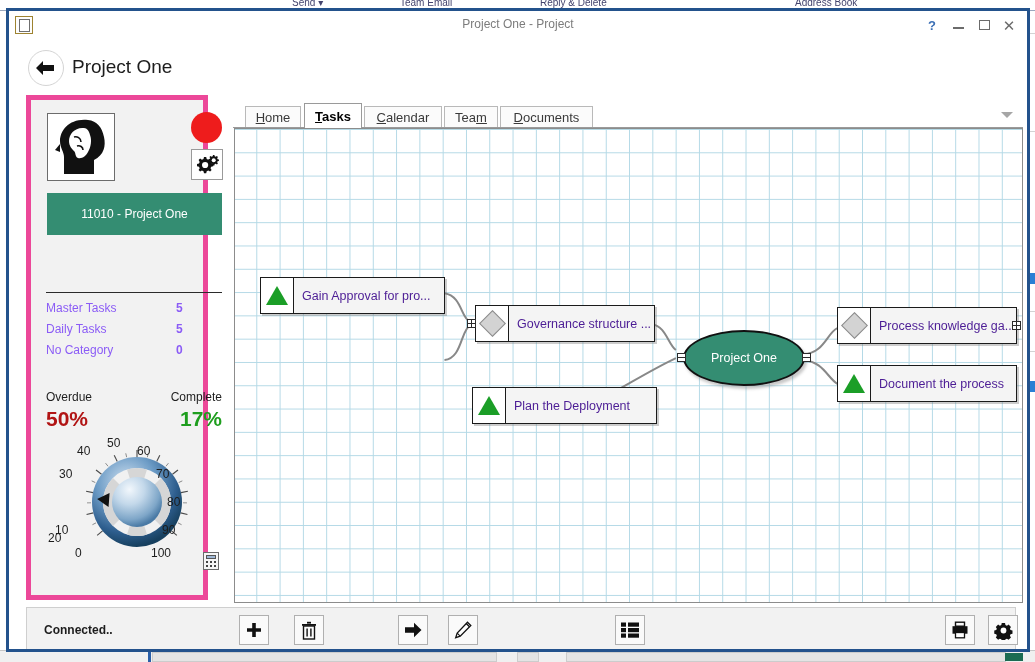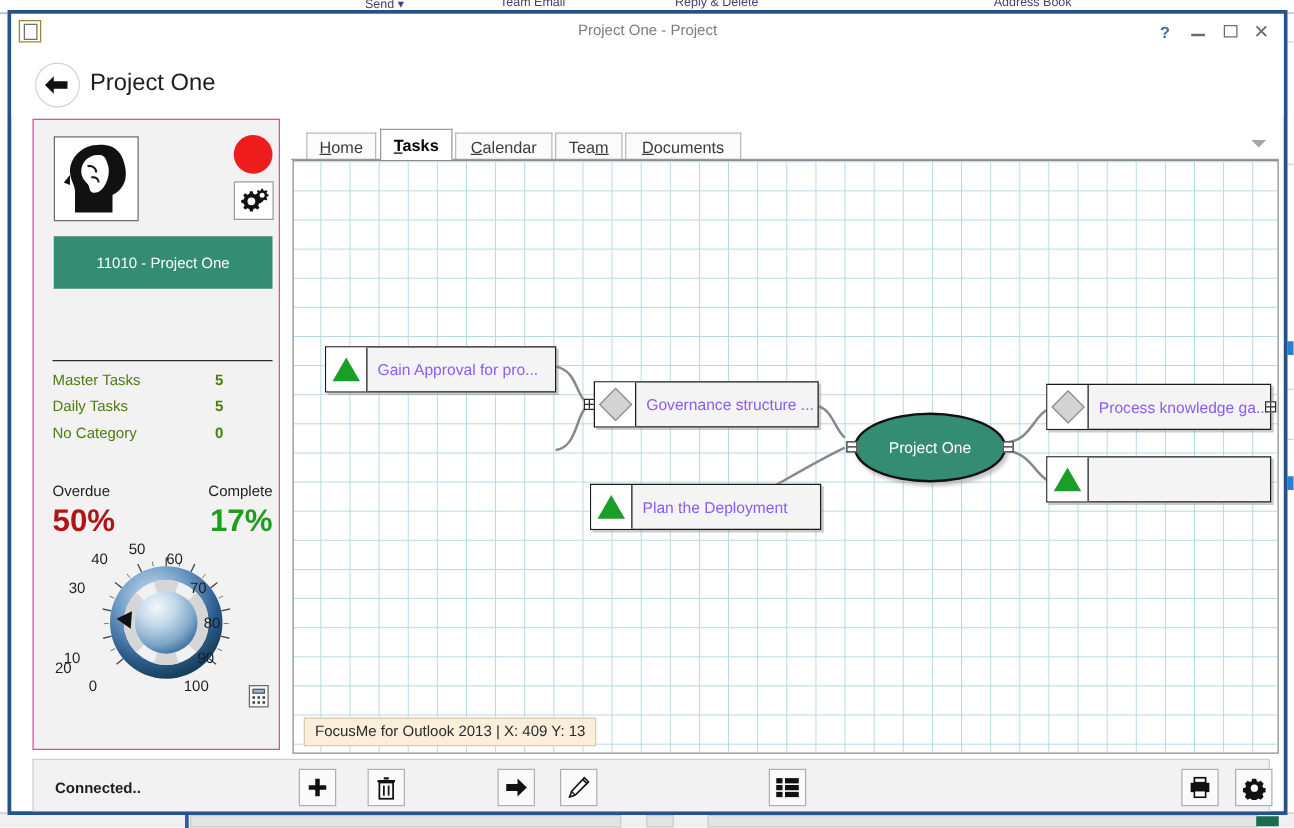--- a/index.html
+++ b/index.html
@@ -144,23 +144,23 @@
   #back-button svg { display: block; }
   #page-title {
     position: absolute; left: 63px; top: 15px;
     font-size: 19px; color: #1d1d1d;
     font-family: "Liberation Sans", sans-serif;
   }
 
   
   #sidebar {
     position: absolute; left: 17px; top: 84px;
-    width: 198px; height: 505px;
+    width: 182px; height: 505px;
     background: #f2f2f2;
-    border: 1px solid #ec4899;
+    border: 5px solid #ec4899;
     text-decoration: underline;
   }
   #brain-icon-box {
     position: absolute; left: 16px; top: 13px;
     width: 68px; height: 68px;
     background: #ffffff;
     border: 1px solid #6c6c6c;
     overflow: hidden;
   }
   #red-dot {
@@ -184,30 +184,30 @@
     display: flex; align-items: center; justify-content: center;
     font-size: 12px;
     font-family: "Liberation Sans", sans-serif;
   }
   #stats-divider {
     position: absolute; left: 15px; top: 192px;
     width: 176px; height: 1px; background: #2b2b2b;
   }
   .stat-row {
     position: absolute; left: 15px; width: 176px; height: 21px;
-    font-size: 12px; color: #4d7c0f;
+    font-size: 12px; color: #8b5cf6;
   }
   .stat-label { position: absolute; left: 0; top: 0; }
   .stat-value { position: absolute; left: 130px; top: 0; font-weight: bold; }
 
   #metrics {
     position: absolute; left: 15px; top: 290px; width: 176px; height: 46px;
   }
   .metric-label { position: absolute; top: 0; font-size: 12px; color: #1d1d1d; }
-  .metric-value { position: absolute; top: 17px; font-size: 25px; font-weight: bold; }
+  .metric-value { position: absolute; top: 17px; font-size: 21px; font-weight: bold; }
   #overdue-label  { left: 0; }
   #overdue-value  { left: 0; color: #b11414; }
   #complete-label { right: 0; }
   #complete-value { right: 0; color: #1e9e1e; }
 
   
   #gauge {
     position: absolute; left: 28px; top: 340px;
     width: 160px; height: 130px;
   }
@@ -297,21 +297,21 @@
     background: #ffffff;
     border-right: 1.5px solid #1a1a1a;
     display: flex; align-items: center; justify-content: center;
     flex: none;
   }
   .node-label {
     flex: 1;
     display: flex; align-items: center;
     padding-left: 8px;
     font-size: 12.5px;
-    color: #8b5cf6;
+    color: #4c1d95;
     white-space: nowrap;
     overflow: hidden;
     font-family: "Liberation Sans", sans-serif;
   }
   .tri {
     width: 0; height: 0;
     border-left: 11px solid transparent;
     border-right: 11px solid transparent;
     border-bottom: 19px solid #1b9e27;
   }
@@ -646,23 +646,23 @@
           <div class="diamond"></div>
         </div>
       <div class="node-label">Process knowledge ga...</div>
     </div>
     <div class="handle cross" style="left:777px; top:192px;"></div>
 
     <div class="node" style="left:602px; top:236px; width:180px; height:37px;">
       <div class="node-icon">
           <div class="tri"></div>
         </div>
-    </div>
-
-    <div id="status-tip">FocusMe for Outlook 2013 | X: 409 Y: 13</div>
+      <div class="node-label">Document the process</div>
+    </div>
+
   </div>
 
   <div id="bottom-bar">
     <span id="connected-text">Connected..</span>
 
     <div class="tool-btn" style="left:212px;">
       <svg width="18" height="18" viewBox="0 0 18 18">
         <path d="M7.2 2 h3.6 v5.2 h5.2 v3.6 h-5.2 v5.2 h-3.6 v-5.2 h-5.2 v-3.6 h5.2 z" fill="#111111"></path>
       </svg>
     </div>

